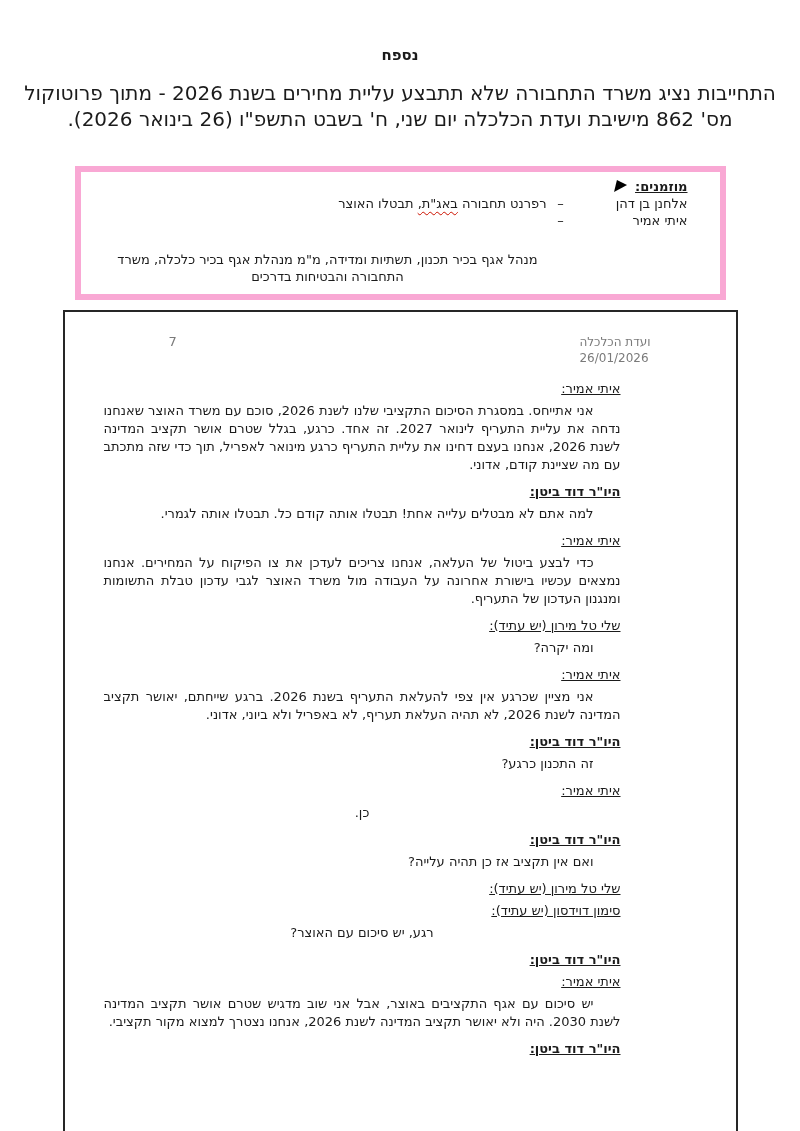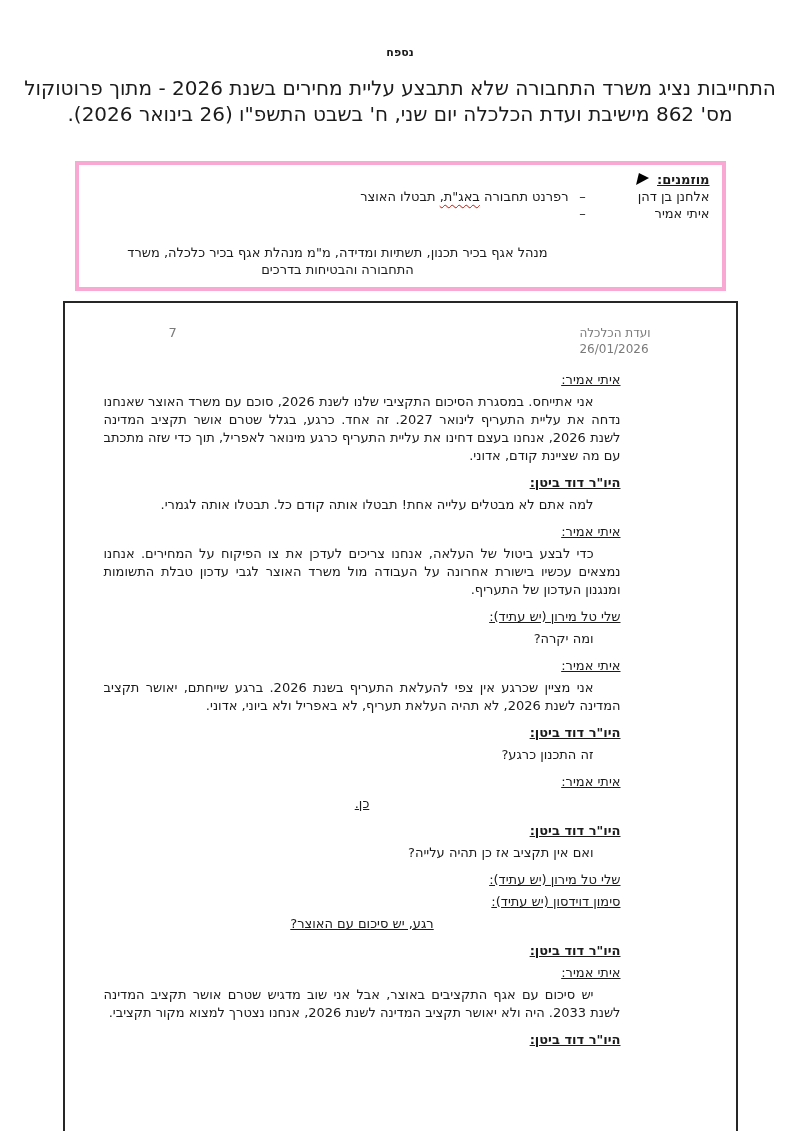--- a/index.html
+++ b/index.html
@@ -4,30 +4,30 @@
 <style>
   html,body{margin:0;padding:0;}
   body{
     width:800px;height:1131px;overflow:hidden;background:#ffffff;
     direction:rtl;color:#1b1b1b;
     font-family:"DejaVu Sans",sans-serif;
     -webkit-font-smoothing:antialiased;
   }
   .doc-title{
     margin:46px 0 16px;text-align:center;
-    font-size:11px;font-weight:bold;
+    font-size:15px;font-weight:bold;
   }
   .intro{
     width:764px;margin:0 auto;text-align:center;
     font-size:20px;line-height:26px;
   }
   
   .invitees{
     box-sizing:border-box;width:651px;margin:34px auto 0;
-    border:4px solid #f9a8d4;padding:6px 12px 9px 24px;
+    border:6px solid #f9a8d4;padding:6px 32px 9px 24px;
     font-size:13px;line-height:17px;
   }
   .inv-head{display:flex;align-items:flex-start;}
   .inv-head .head-label{font-weight:bold;text-decoration:underline;}
   .tri-icon{
     width:13px;height:12px;background:#000;display:inline-block;
     margin:2px 8px 0 0;
     clip-path:polygon(0 100%, 22% 0, 100% 42%);
   }
   .inv-grid{display:grid;grid-template-columns:113px 28px 1fr;}
@@ -52,21 +52,21 @@
   .phead{
     display:flex;justify-content:space-between;align-items:flex-start;
     color:#7a7a7a;font-size:12px;line-height:16px;margin:0 -30px 14px 30px;
   }
   .phead .committee-block{text-align:left;}
   .phead .pageno{font-size:13px;margin-left:35px;}
   .speaker{margin:0 0 4px;line-height:18px;}
   .speaker span{text-decoration:underline;}
   .speaker.chair{font-weight:bold;}
   .para{margin:0 0 9px;text-align:justify;text-indent:27px;}
-  .para.center{text-align:center;text-indent:0;text-decoration:underline;}
+  .para.center{text-align:center;text-indent:0;}
 </style>
 </head>
 <body>
 
 <div class="doc-title">נספח</div>
 
 <div class="intro">התחייבות נציג משרד התחבורה שלא תתבצע עליית מחירים בשנת 2026 - מתוך פרוטוקול מס' 862 מישיבת ועדת הכלכלה יום שני, ח' בשבט התשפ"ו (26 בינואר 2026).</div>
 
 <div class="invitees">
   <div class="inv-head">
@@ -107,16 +107,16 @@
       <div class="para">זה התכנון כרגע?</div>
       <div class="speaker"><span>איתי אמיר:</span></div>
       <div class="para center">כן.</div>
       <div class="speaker chair"><span>היו"ר דוד ביטן:</span></div>
       <div class="para">ואם אין תקציב אז כן תהיה עלייה?</div>
       <div class="speaker"><span>שלי טל מירון (יש עתיד):</span></div>
       <div class="speaker"><span>סימון דוידסון (יש עתיד):</span></div>
       <div class="para center">רגע, יש סיכום עם האוצר?</div>
       <div class="speaker chair"><span>היו"ר דוד ביטן:</span></div>
       <div class="speaker"><span>איתי אמיר:</span></div>
-      <div class="para">יש סיכום עם אגף התקציבים באוצר, אבל אני שוב מדגיש שטרם אושר תקציב המדינה לשנת 2033. היה ולא יאושר תקציב המדינה לשנת 2026, אנחנו נצטרך למצוא מקור תקציבי.</div>
+      <div class="para">יש סיכום עם אגף התקציבים באוצר, אבל אני שוב מדגיש שטרם אושר תקציב המדינה לשנת 2030. היה ולא יאושר תקציב המדינה לשנת 2026, אנחנו נצטרך למצוא מקור תקציבי.</div>
       <div class="speaker chair"><span>היו"ר דוד ביטן:</span></div>
     </div>
 </div>
 
 </body></html>

